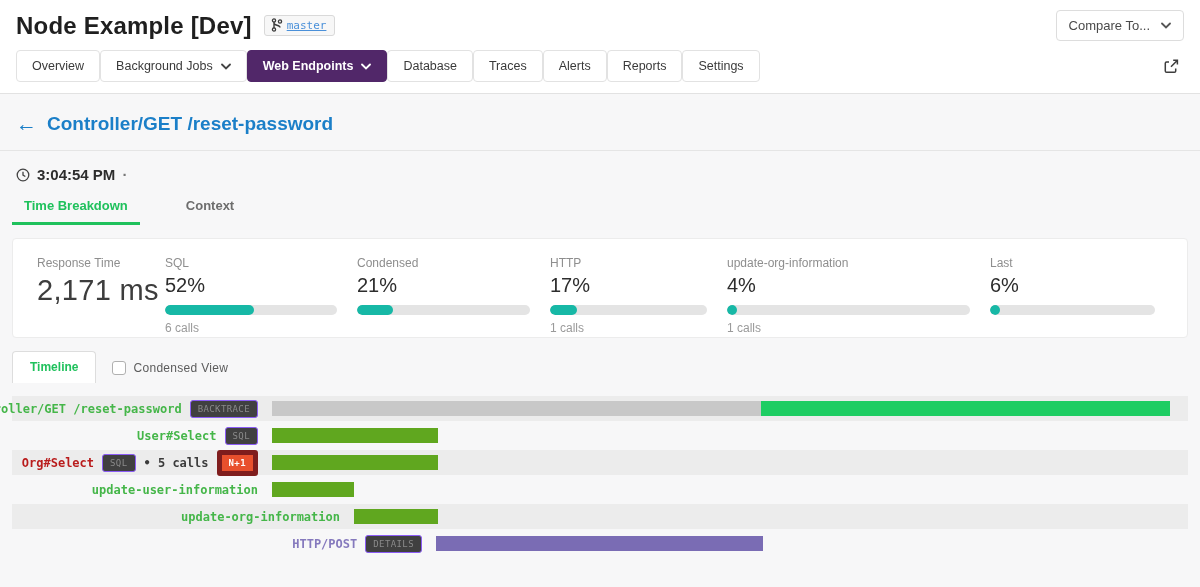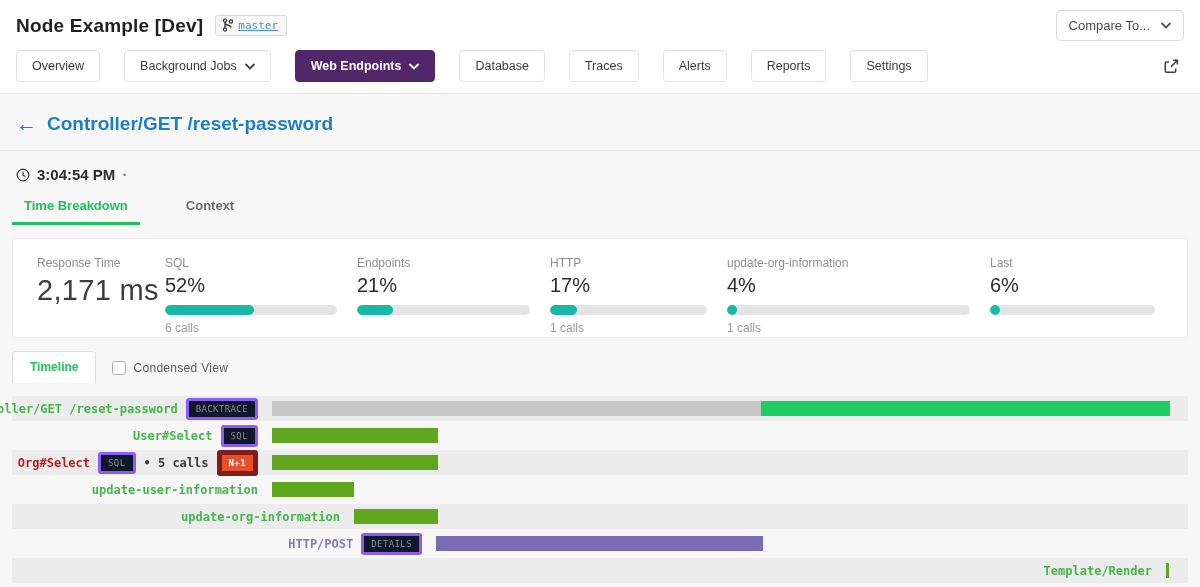--- a/index.html
+++ b/index.html
@@ -2,34 +2,34 @@
 <html><head>
 <meta charset="utf-8">
 <style>
   * { margin:0; padding:0; box-sizing:border-box; }
   html,body { width:1200px; height:587px; overflow:hidden; }
   body { font-family:"Liberation Sans", sans-serif; background:#f7f7f8; color:#333; }
 
   
   .topbar { background:#fff; border-bottom:1px solid #e2e2e2; padding:10px 16px 11px 16px; }
   .topbar-row1 { display:flex; align-items:center; }
-  .app-title { font-size:19px; font-weight:bold; color:#1f1f1f; letter-spacing:.2px; }
+  .app-title { font-size:24px; font-weight:bold; color:#1f1f1f; letter-spacing:.2px; }
   .branch-badge { display:inline-flex; align-items:center; gap:4px; margin-left:12px;
     border:1px solid #d9d9d9; background:#f7f7f7; border-radius:3px; padding:2px 8px 3px 6px; }
   .branch-badge a { font-family:"DejaVu Sans Mono", monospace; font-size:11px; color:#4a90d9;
     text-decoration:underline; cursor:pointer; }
   .spacer { flex:1; }
   .drop { display:inline-flex; align-items:center; gap:7px; background:#fff; border:1px solid #ddd;
     border-radius:4px; padding:7px 12px; font-size:13px; color:#4a4a4a; cursor:pointer;
     font-family:"Liberation Sans", sans-serif; }
   .drop + .drop { margin-left:14px; }
   .drop .chev { margin-left:4px; }
 
   .topbar-row2 { display:flex; align-items:center; margin-top:9px; }
-  .nav { display:flex; gap:24px; }
+  .nav { display:flex; gap:0; }
   .nav-btn { display:inline-flex; align-items:center; gap:8px; background:#fff; border:1px solid #e2e2e2;
     border-radius:4px; padding:8px 15px; font-size:12.5px; color:#3a3a3a; cursor:pointer;
     font-family:"Liberation Sans", sans-serif; }
   .nav-btn.active { background:#512769; border-color:#512769; color:#fff; font-weight:bold; }
   .icon-btn { background:none; border:none; cursor:pointer; padding:2px; margin-right:2px; }
 
   
   .breadcrumb { display:flex; align-items:center; gap:10px; padding:19px 16px 15px 16px;
     border-bottom:1px solid #e5e5e5; }
   .back-link { color:#1b7fc8; font-size:21px; line-height:18px; text-decoration:none; cursor:pointer; }
@@ -70,21 +70,21 @@
 
   .timeline-rows { margin:13px 12px 0 12px; }
   .t-row { position:relative; height:25px; margin-bottom:2px; }
   .t-row.shaded { background:#ececec; }
   .t-label-block { position:absolute; top:0; height:25px; display:flex; align-items:center; gap:8px;
     white-space:nowrap; }
   .t-label { font-family:"DejaVu Sans Mono", monospace; font-size:12px; font-weight:bold; }
   .t-suffix { font-family:"DejaVu Sans Mono", monospace; font-size:12px; font-weight:bold; color:#3b3b3b; }
   .badge { font-family:"DejaVu Sans Mono", monospace; font-size:9px; letter-spacing:.4px;
     border-radius:3px; padding:3px 7px; cursor:pointer; }
-  .b-outline { color:#8a8a8a; background:#0f172a; border:3px solid #8b5cf6; }
+  .b-outline { color:#8a8a8a; background:#404040; border:1px solid #8b5cf6; }
   .b-danger { color:#fff; background:#e8502d; border:5px solid #7f1d1d; font-weight:bold; }
   .t-seg { position:absolute; top:5px; height:15px; min-width:2px; }
 
   svg { display:block; }
 </style>
 </head>
 <body>
 
 <div>
 
@@ -193,21 +193,21 @@
       <div class="metrics-columns">
           <div class="metric">
             <div class="m-label">SQL</div>
             <div class="pct">52%</div>
             <div class="track">
               <div class="fill" style="width: 52%;"></div>
             </div>
             <div class="calls">6 calls</div>
           </div>
           <div class="metric">
-            <div class="m-label">Endpoints</div>
+            <div class="m-label">Condensed</div>
             <div class="pct">21%</div>
             <div class="track">
               <div class="fill" style="width: 21%;"></div>
             </div>
             <div class="calls"></div>
           </div>
           <div class="metric">
             <div class="m-label">HTTP</div>
             <div class="pct">17%</div>
             <div class="track">
@@ -279,22 +279,16 @@
           </div>
           <div class="t-seg" style="left: 341.987px; width: 83.963px; background: rgb(96, 167, 31);"></div>
         </div>
         <div class="t-row">
           <div class="t-label-block" style="right: 766.025px;">
             <span class="t-label" style="color: rgb(133, 121, 189);">HTTP/POST</span>
             <span class="badge b-outline">DETAILS</span>
           </div>
           <div class="t-seg" style="left: 423.975px; width: 326.962px; background: rgb(122, 108, 180);"></div>
         </div>
-        <div class="t-row shaded">
-          <div class="t-label-block" style="right: 36.041px;">
-            <span class="t-label" style="color: rgb(69, 182, 73);">Template/Render</span>
-          </div>
-          <div class="t-seg" style="left: 1153.96px; width: 2.694px; background: rgb(96, 167, 31);"></div>
-        </div>
       </div>
 
   </main>
 </div>
 
 </body></html>

